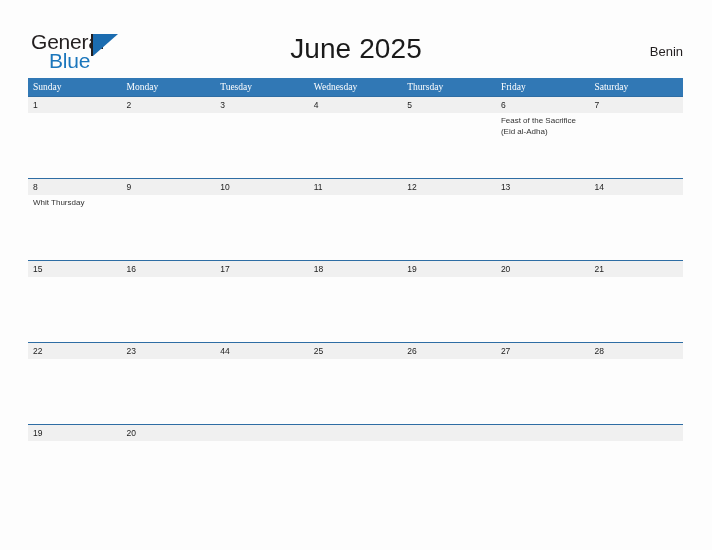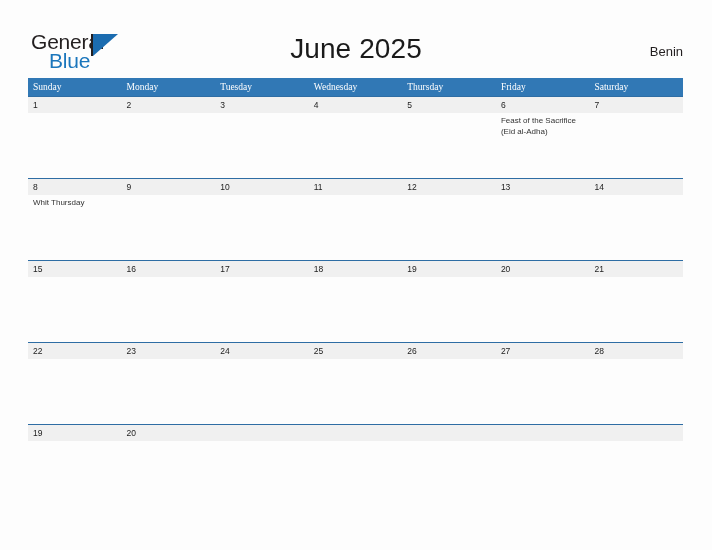--- a/index.html
+++ b/index.html
@@ -215,21 +215,21 @@
             </div>
             <div class="cell">
               <div class="event"></div>
             </div>
           </div>
         </div>
         <div class="week h-tall">
           <div class="week-dates">
             <div class="daynum">22</div>
             <div class="daynum">23</div>
-            <div class="daynum">24</div>
+            <div class="daynum">44</div>
             <div class="daynum">25</div>
             <div class="daynum">26</div>
             <div class="daynum">27</div>
             <div class="daynum">28</div>
           </div>
           <div class="week-body">
             <div class="cell">
               <div class="event"></div>
             </div>
             <div class="cell">

